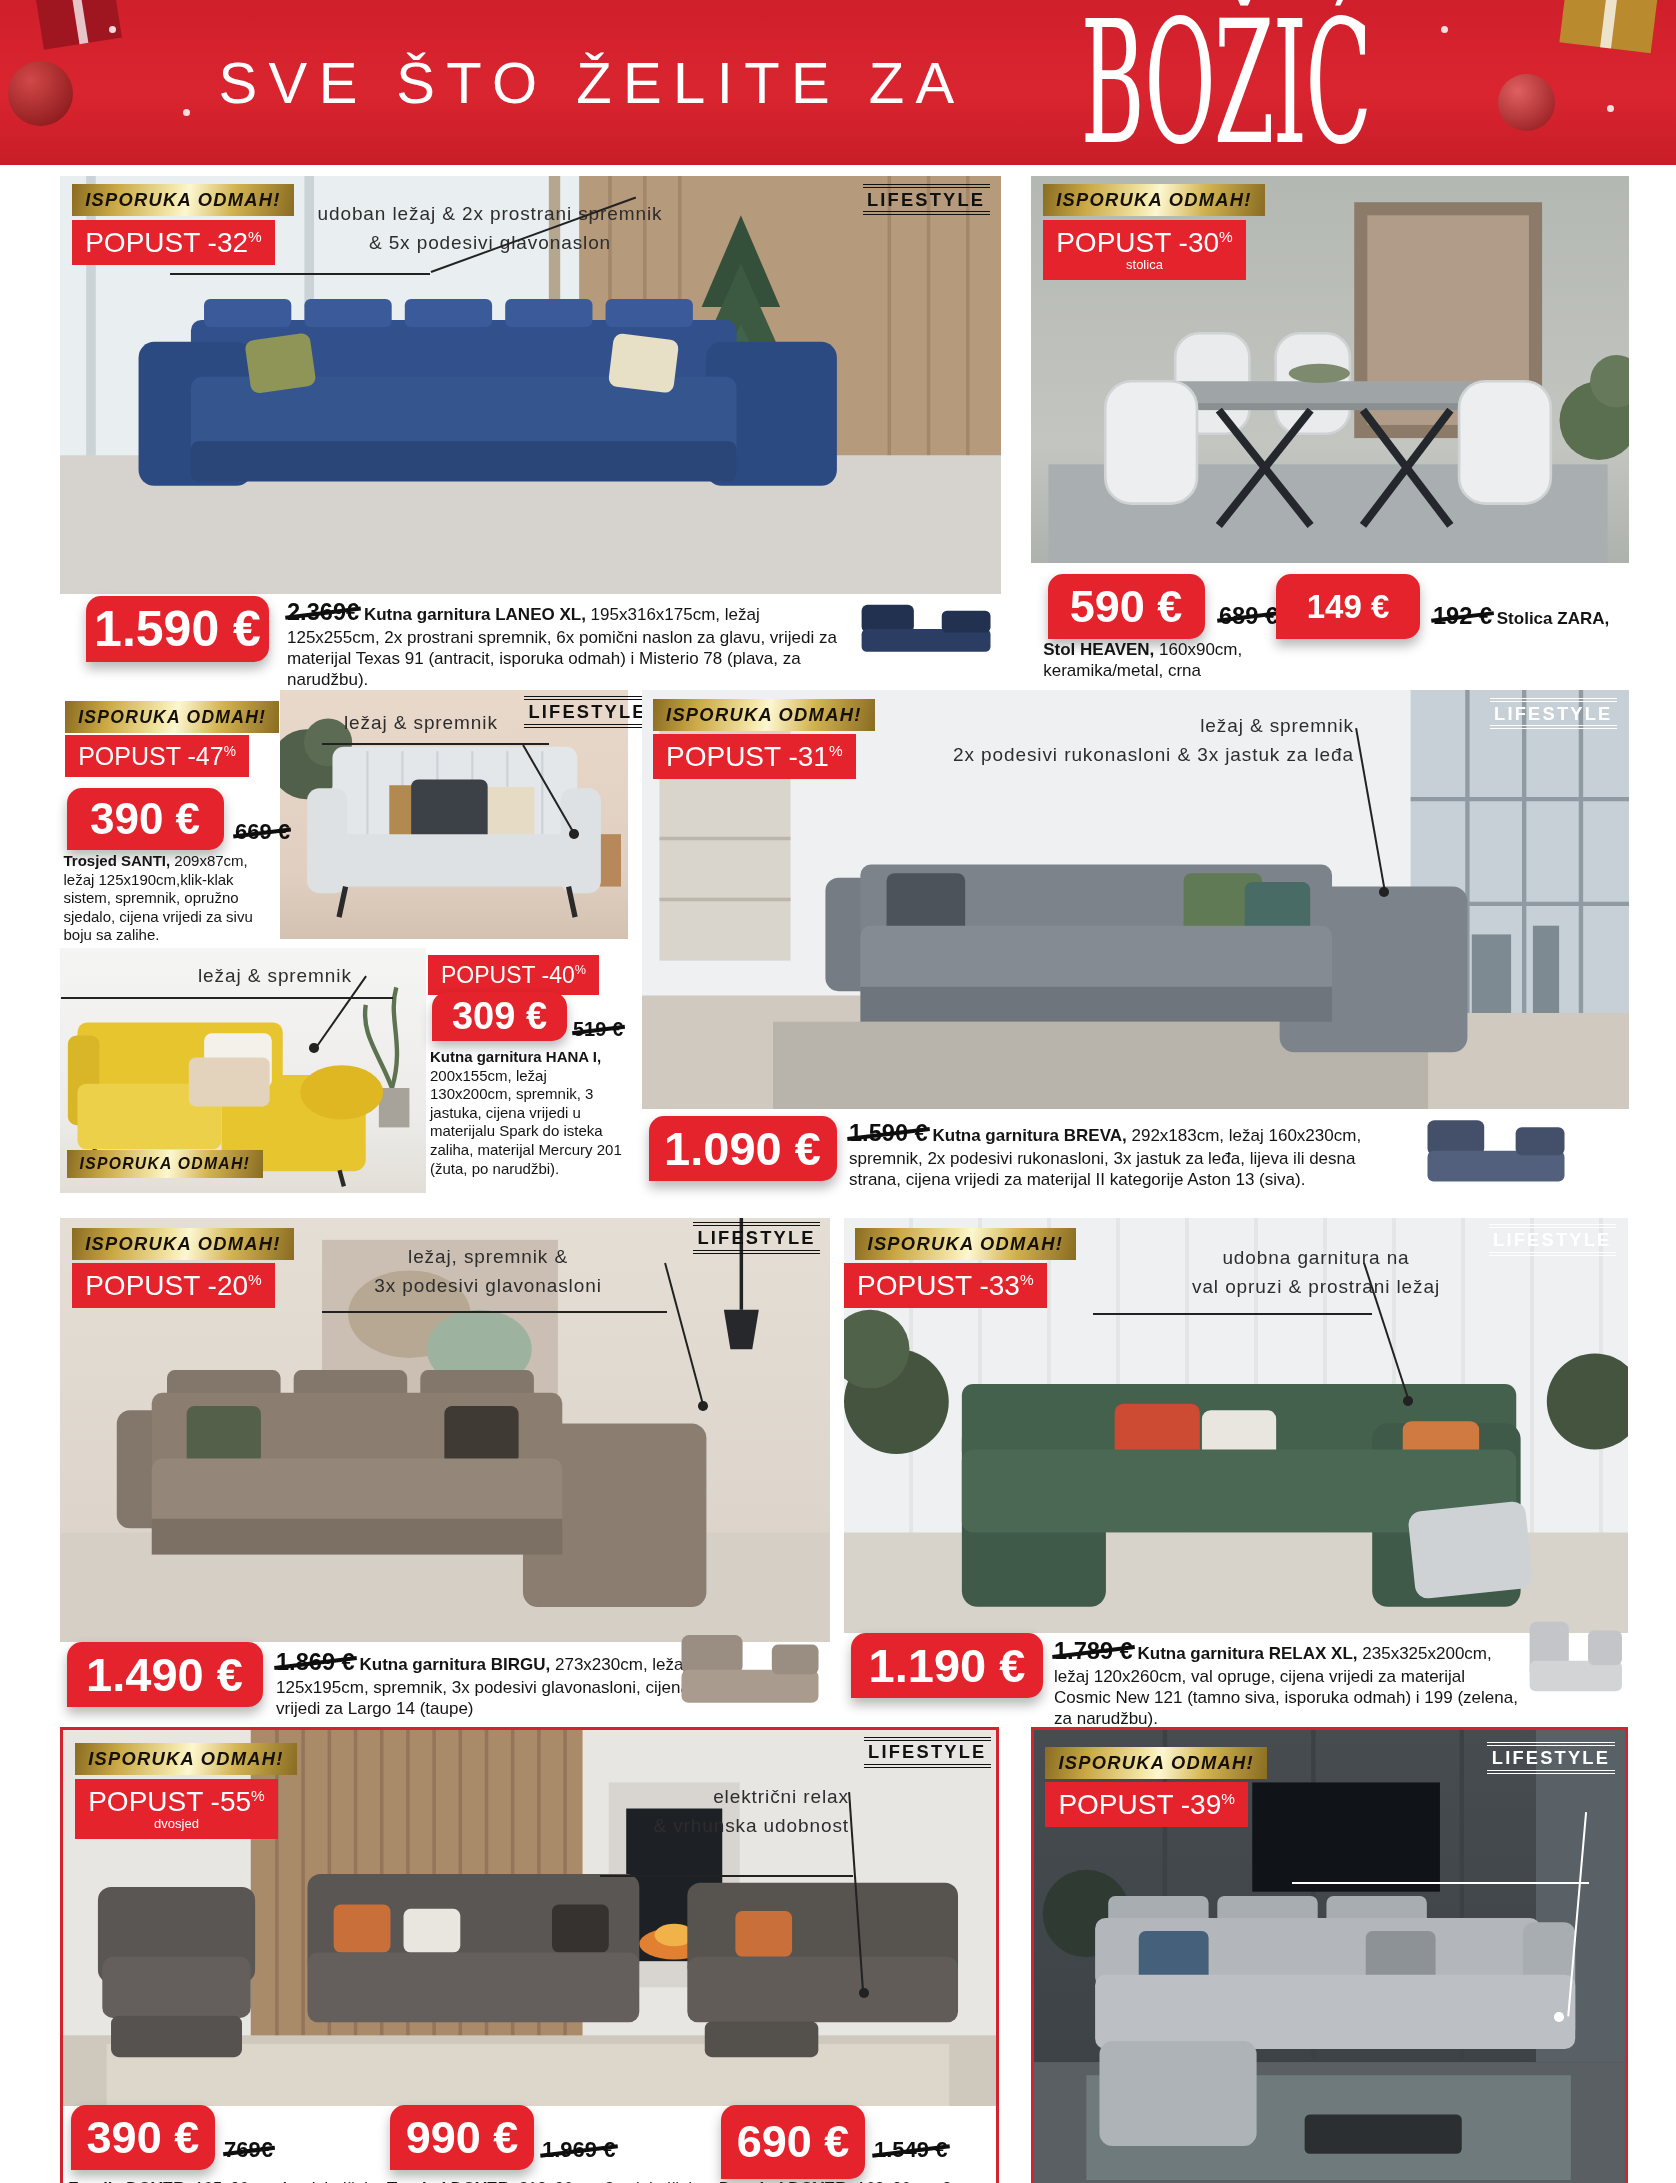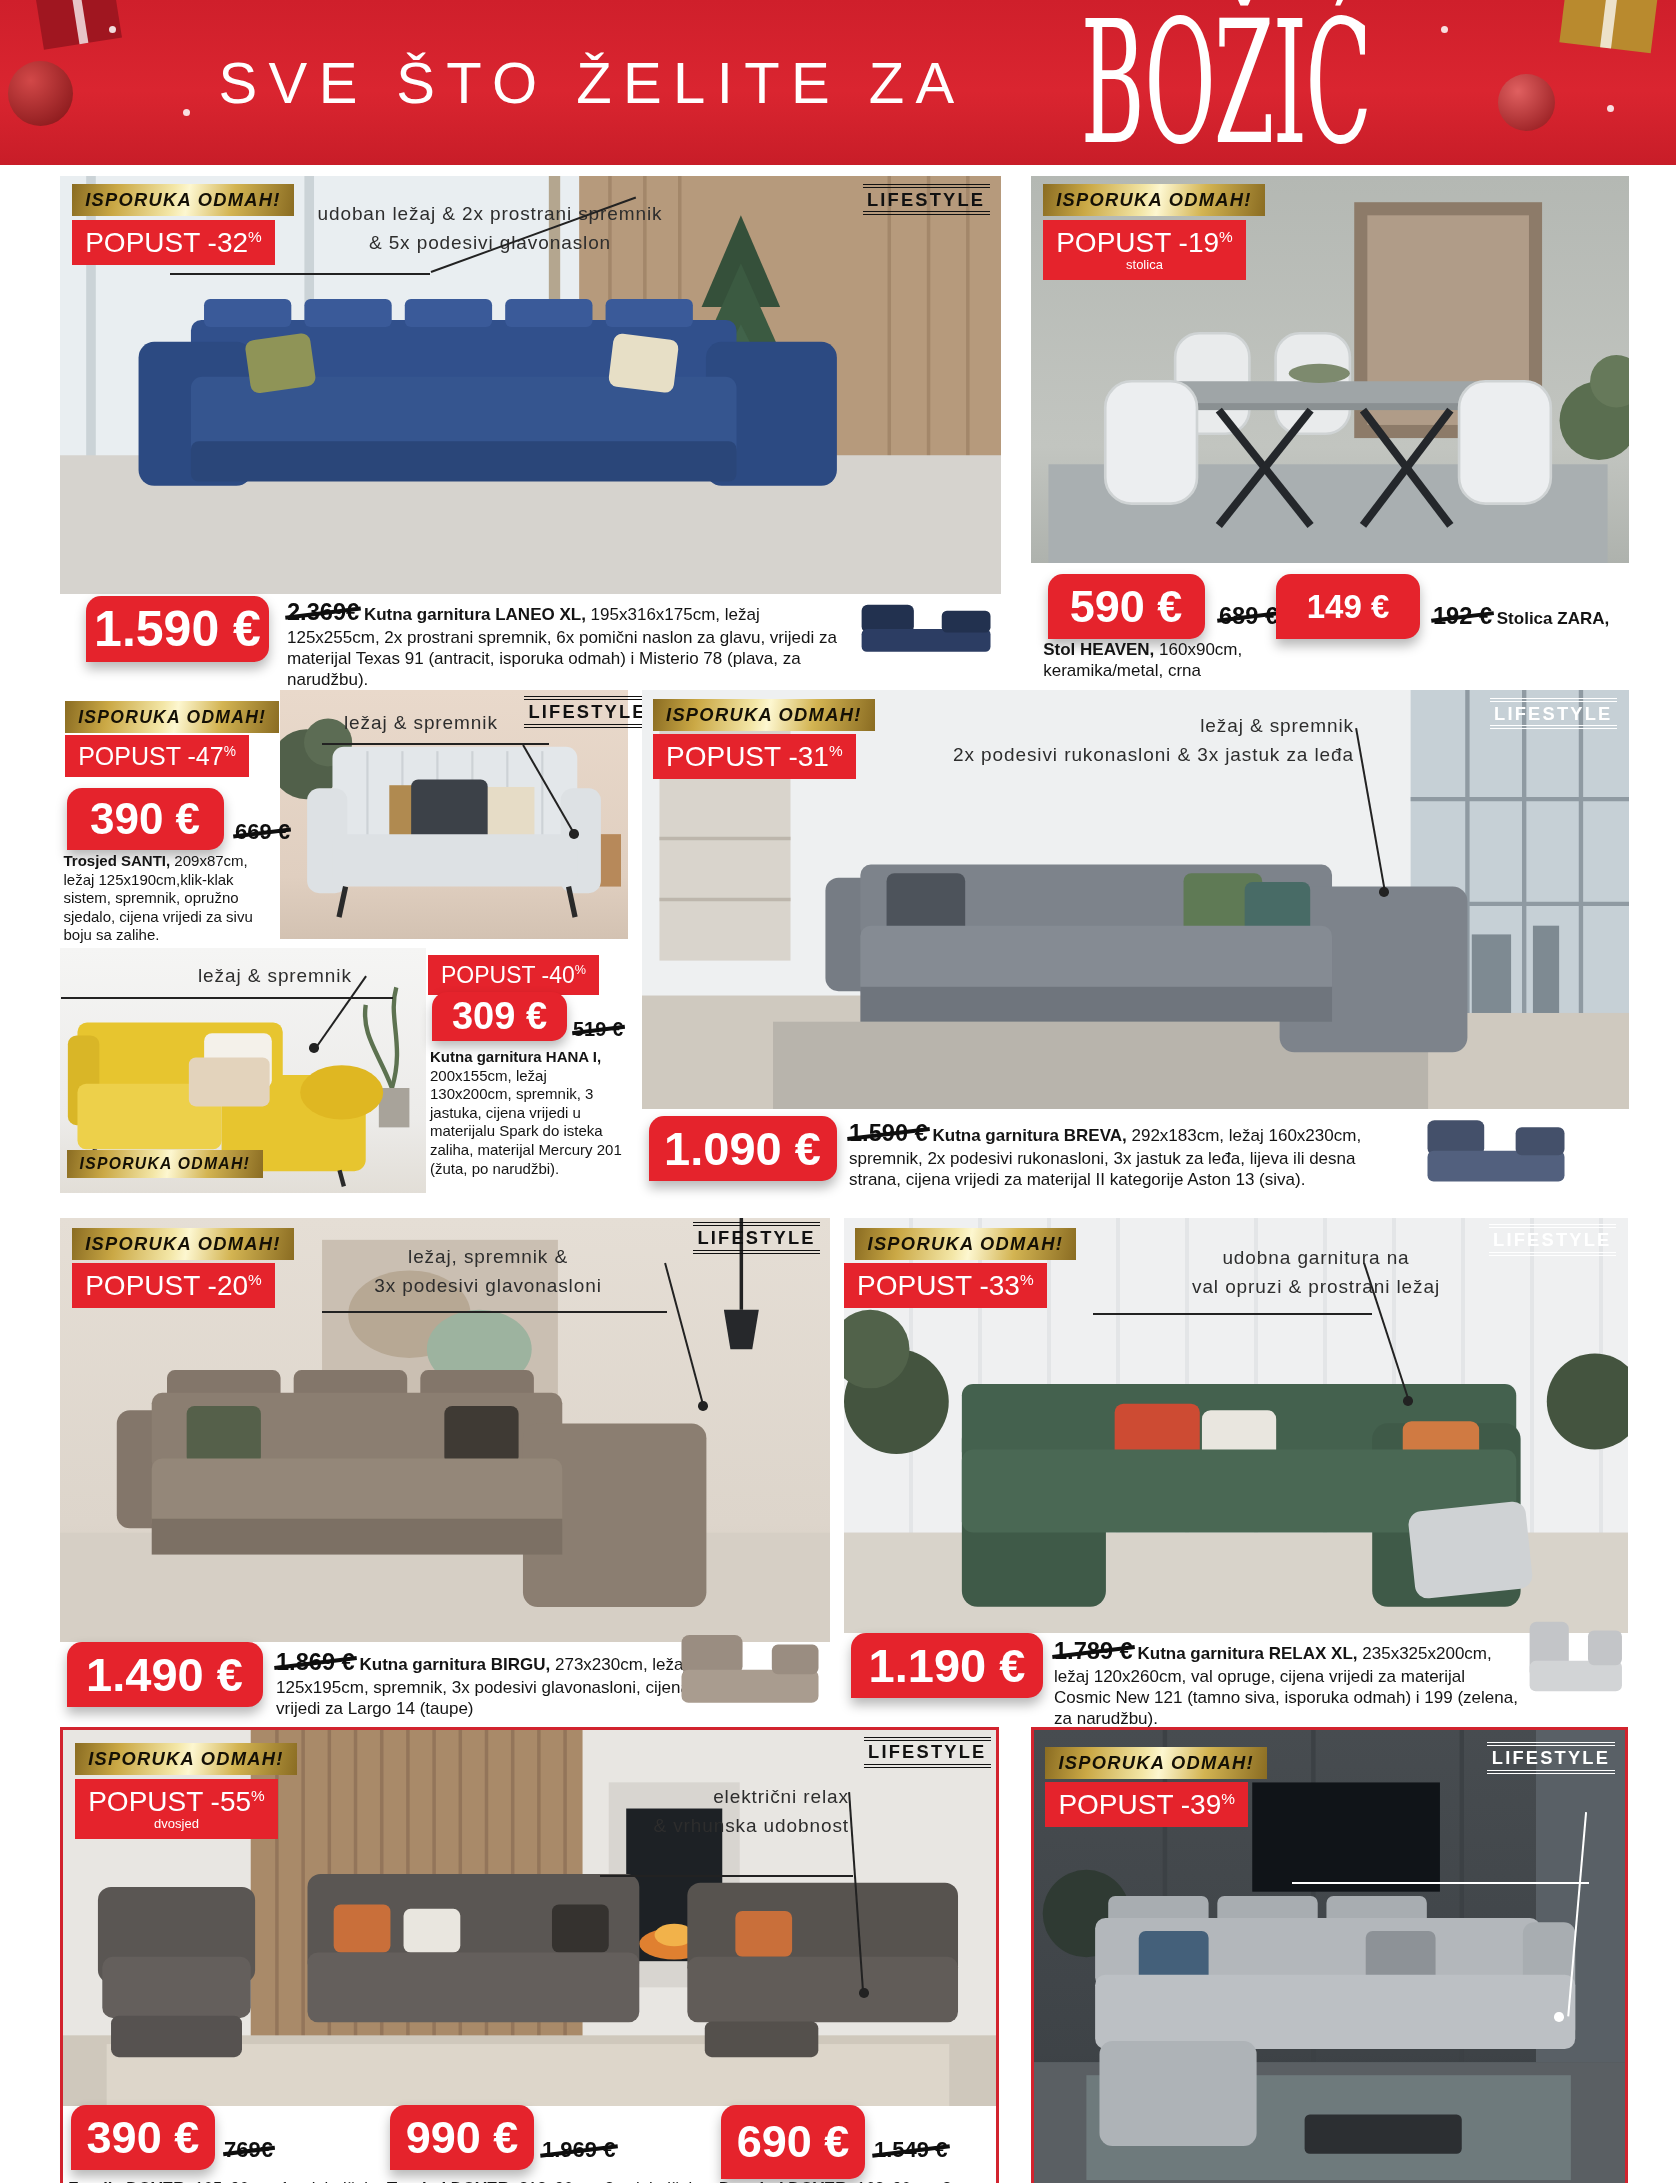--- a/index.html
+++ b/index.html
@@ -155,21 +155,21 @@
             <line x1="640" y1="536" x2="430" y2="800"></line>
             <line x1="760" y1="536" x2="960" y2="800"></line>
             <line x1="960" y1="536" x2="760" y2="800"></line>
           </g>
         <rect x="170" y="470" width="210" height="280" rx="60" fill="#eceef0" stroke="#cfd3d4" stroke-width="6"></rect>
         <rect x="980" y="470" width="210" height="280" rx="60" fill="#eceef0" stroke="#cfd3d4" stroke-width="6"></rect>
         <ellipse cx="660" cy="452" rx="70" ry="22" fill="#7d8a6e"></ellipse>
       </svg>
       <div class="badge-gold" style="left:12.2px;top:7.9px;">ISPORUKA ODMAH!</div>
       <div class="badge-red" style="left:12.2px;top:44px;">
-        <span>POPUST -19</span><span class="sup">%</span>
+        <span>POPUST -30</span><span class="sup">%</span>
         <span class="bnote">stolica</span>
       </div>
     </div>
     <div class="price" style="left:16.6px;top:398px;width:157px;height:65px;font-size:45px;">
         <span>590 €</span>
       </div>
     <p class="desc" style="left:188px;top:426px;width:131px;"><span class="old">689 €</span></p>
     <p class="desc" style="left:12.2px;top:463px;width:245px;">
       <b>Stol HEAVEN,</b>
       <span>160x90cm, keramika/metal, crna</span>

